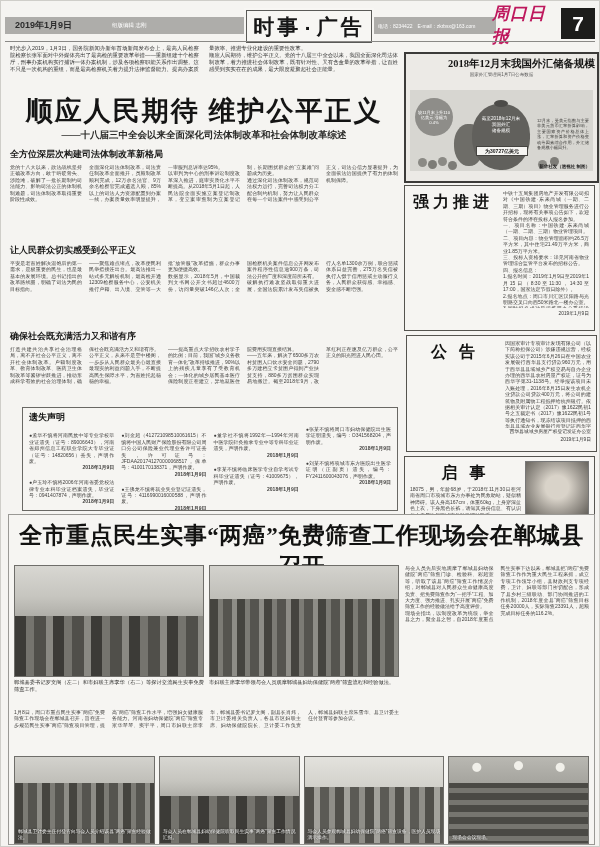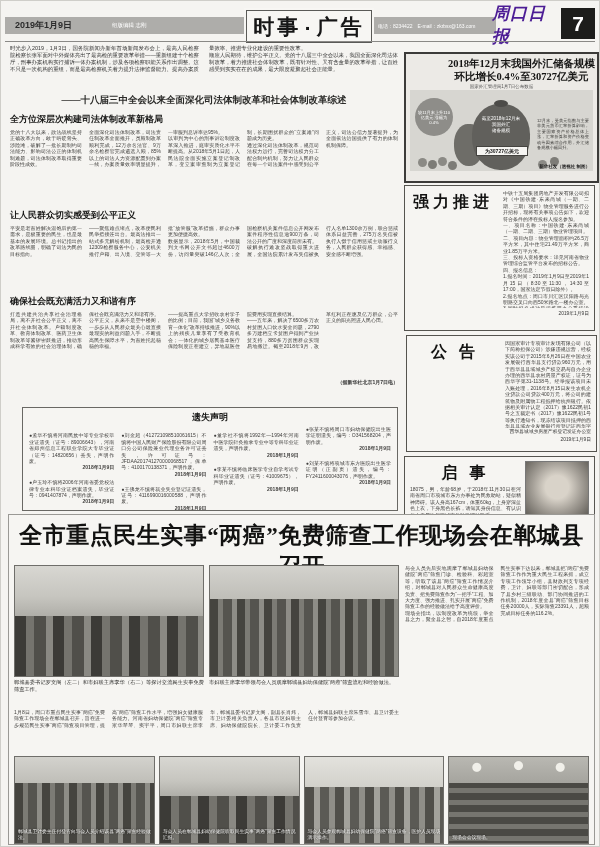--- a/index.html
+++ b/index.html
@@ -6,21 +6,21 @@
   body{background:#d9d8d4;font-family:"Liberation Sans",sans-serif;-webkit-font-smoothing:antialiased;}
   .sheet{position:relative;width:600px;height:847px;background:#f5f4f1;overflow:hidden;box-shadow:inset 0 0 0 1px #cfcec9;}
   .abs{position:absolute;}
   
   .hdr-bar{background:#aeadaa;height:17px;display:flex;align-items:center;}
   .hdr-date{left:5px;top:17px;width:240px;padding-left:10px;font-size:9px;font-weight:bold;color:#2b2b2b;justify-content:flex-start;gap:40px;}
   .hdr-editor{font-size:5.5px;color:#fff;font-weight:normal;}
   .hdr-contact{left:372px;top:17px;width:118px;font-size:5px;color:#fff;padding-left:6px;gap:5px;}
   .section-box{left:246px;top:10px;width:124px;height:31px;background:#f7f6f3;border:1px solid #5a5a57;box-shadow:0 0 0 2px #f7f6f3;display:flex;align-items:center;justify-content:center;}
   .section-box span{font-family:Liberation Mono, monospace;font-size:21px;font-weight:bold;letter-spacing:3px;color:#161616;}
-  .paper-name{left:492px;top:12px;width:68px;height:26px;font-family:"DejaVu Serif",serif;font-style:italic;font-weight:900;font-size:17px;color:#4c1d95;display:flex;align-items:center;letter-spacing:1px;}
+  .paper-name{left:492px;top:12px;width:68px;height:26px;font-family:"DejaVu Serif",serif;font-style:italic;font-weight:900;font-size:17px;color:#be185d;display:flex;align-items:center;letter-spacing:1px;}
   .page-num{left:561px;top:8px;width:34px;height:31px;background:#1d1d1b;color:#fff;font-size:21px;font-weight:bold;display:flex;align-items:center;justify-content:center;}
   .hdr-rule{left:5px;top:41px;width:590px;border-top:1px solid #8a8986;}
   
   .tiny{font-size:5px;line-height:6.4px;color:#3f3e3c;text-align:justify;white-space:pre-line;overflow:hidden;}
   .cols2{column-count:2;column-gap:7px;}
   .cols4{column-count:4;column-gap:7px;}
   
   .main-art{left:10px;top:45px;width:388px;height:352px;}
   .lead{height:46px;column-count:2;column-gap:10px;font-size:5.4px;line-height:7px;color:#333;text-align:justify;white-space:pre-line;overflow:hidden;}
   .headline{margin-top:5px;text-align:center;font-family:"Liberation Serif",serif;font-size:27px;font-weight:bold;color:#141414;letter-spacing:2px;line-height:30px;}
@@ -50,21 +50,21 @@
   .notice{left:406px;top:335px;width:191px;height:117px;}
   .qishi{left:404px;top:456px;width:191px;height:97px;}
   .ad-title{font-family:"Liberation Serif",serif;font-size:16px;font-weight:bold;letter-spacing:4px;text-align:center;color:#131312;margin:2px 0 4px 0;}
   .ad-date{text-align:right;font-size:4.8px;color:#333;margin-top:2px;}
   .ad-signer{text-align:right;font-size:4.8px;color:#333;}
   .portrait{float:right;width:62px;height:74px;margin:0 0 2px 4px;border:1px solid #777;background:radial-gradient(circle at 50% 34%,#d9d3c9 0 20%,#a5a098 42%,#55524c 78%);}
   .portrait-id{float:right;clear:right;width:64px;text-align:center;font-size:5px;color:#444;}
   .qishi-phone{font-size:5px;font-weight:bold;color:#222;margin-top:1px;}
   
   .lost{left:22px;top:407px;width:376px;height:104px;border:1px solid #69便8;border:1px solid #696864;background:#f6f5f2;padding:3px 6px;box-sizing:border-box;overflow:hidden;}
-  .lost-title{text-align:center;font-size:9px;font-weight:bold;font-family:"Liberation Serif",serif;color:#161615;margin-bottom:2px;}
+  .lost-title{font-size:9px;font-weight:bold;font-family:"Liberation Serif",serif;color:#161615;margin-bottom:2px;}
   .lost-item{break-inside:avoid;margin-bottom:2px;}
   .lost-item .dt{text-align:right;font-weight:bold;}
   
   .event{left:8px;top:514px;width:587px;height:331px;border:1px solid #9a9995;box-sizing:border-box;background:#f6f5f2;}
   .ev-headline{text-align:center;font-family:"Liberation Serif",serif;font-size:23px;font-weight:bold;color:#121211;letter-spacing:0.5px;margin-top:5px;}
   .ev-byline{text-align:center;font-size:6.5px;color:#3a3a38;margin-top:3px;font-weight:bold;}
   .ph{border:1px solid #6f6e6a;box-sizing:border-box;}
   .street{background:linear-gradient(180deg,#d8d7d2 0%,#c6c5bf 28%,#b0afa9 45%,transparent 45%),repeating-linear-gradient(90deg,#3c3b37 0 11px,#75746e 11px 19px,#504f4a 19px 31px,#8a8983 31px 38px);background-color:#7b7a74;}
   .crowd{background:linear-gradient(180deg,#d3d2cd 0%,#bfbeb8 30%,transparent 30%),repeating-linear-gradient(90deg,#45443f 0 8px,#7c7b75 8px 13px,#55544f 13px 22px,#8e8d87 22px 27px);background-color:#706f69;}
   .lab{background:linear-gradient(180deg,#e3e2dd 0%,#d2d1cb 35%,transparent 35%),repeating-linear-gradient(90deg,#504f4a 0 9px,#a3a29c 9px 15px,#5b5a55 15px 24px,#8f8e88 24px 30px);background-color:#85847e;}
@@ -88,20 +88,21 @@
   <div class="abs section-box">
     <span>时事·广告</span>
   </div>
   <div class="abs paper-name">周口日报</div>
   <div class="abs page-num">7</div>
   <div class="abs hdr-rule"></div>
 
   <div class="abs main-art">
     <div class="lead">时光步入2019，1月3日，国务院新闻办新年首场新闻发布会上，最高人民检察院检察长张军面对中外媒体亮出了最高检的重要改革举措——重新组建十个检察厅，刑事办案机构实行捕诉一体办案机制，涉及各项检察职能关系作出调整。这不只是一次机构的重组，而是最高检察机关着力提升法律监督能力、提高办案质量效率、推进专业化建设的重要性改革。
 顺应人民期待，维护公平正义。党的十八届三中全会以来，我国全面深化司法体制改革，着力推进社会体制改革，既有针对性、又有含金量的改革举措，让百姓感受到实实在在的成果，最大限度凝聚起社会正能量。</div>
+    <div class="headline">顺应人民期待 维护公平正义</div>
     <div class="subhead">——十八届三中全会以来全面深化司法体制改革和社会体制改革综述</div>
 
     <div class="sec">
       <div class="sec-title">全方位深层次构建司法体制改革新格局</div>
       <div class="tiny sec-text s1">党的十八大以来，政法战线坚持正确改革方向，敢于啃硬骨头、涉险滩，破解了一批长期制约司法能力、影响司法公正的体制机制难题，司法体制改革取得重要阶段性成效。
 全面深化司法体制改革，司法责任制改革全面推开，员额制改革顺利完成，12万余名法官、9万余名检察官完成遴选入额，85%以上的司法人力资源配置到办案一线，办案质量效率明显提升，一审服判息诉率达95%。
 以审判为中心的刑事诉讼制度改革深入推进，庭审实质化水平不断提高。从2018年5月1日起，人民法院全面实施立案登记制改革，变立案审查制为立案登记制，长期困扰群众的“立案难”问题成为历史。
 通过深化司法体制改革，规范司法权力运行，完善司法权力分工配合制约机制，努力让人民群众在每一个司法案件中感受到公平正义，司法公信力显著提升，为全面依法治国提供了有力的体制机制保障。</div>
     </div>
     <div class="sec">
@@ -116,21 +117,20 @@
       <div class="tiny sec-text s3">打造共建共治共享社会治理格局，离不开社会公平正义，离不开社会体制改革。户籍制度改革、教育体制改革、医药卫生体制改革等紧锣密鼓推进，推动形成科学有效的社会治理体制，确保社会既充满活力又和谐有序。
 公平正义，从来不是空中楼阁，一步步从人民群众最关心最直接最现实的利益问题入手，不断提高民生保障水平，为百姓托起稳稳的幸福。
 ——提高重点大学招收农村学子的比例；目前，我国“城乡义务教育一体化”改革持续推进，90%以上的残疾儿童享有了受教育机会；一体化的城乡居民基本医疗保险制度正在建立，异地就医住院费用实现直接结算。
 ——五年来，解决了6500多万农村贫困人口饮水安全问题，2790多万建档立卡贫困户得到产业扶贫支持，880多万贫困群众实现易地搬迁。截至2018年9月，改革红利正在惠及亿万群众，公平正义的阳光照进人民心田。</div>
     </div>
     <div class="signoff">（据新华社北京1月7日电）</div>
   </div>
 
   <div class="abs forex">
     <div class="forex-title">2018年12月末我国外汇储备规模</div>
-    <div class="forex-title" style="margin-top:0;">环比增长0.4%至30727亿美元</div>
     <div class="forex-src">国家外汇管理局1月7日公布数据</div>
     <div class="forex-art">
       <div class="bubble">较11月末上升110亿美元 涨幅为0.4%</div>
       <div class="bag bag-side"></div>
       <div class="bag bag-main"></div>
       <div class="bag-tie"></div>
       <div class="bag-label">截至2018年12月末
 我国外汇
 储备规模</div>
       <div class="bag-tag">为30727亿美元</div>

